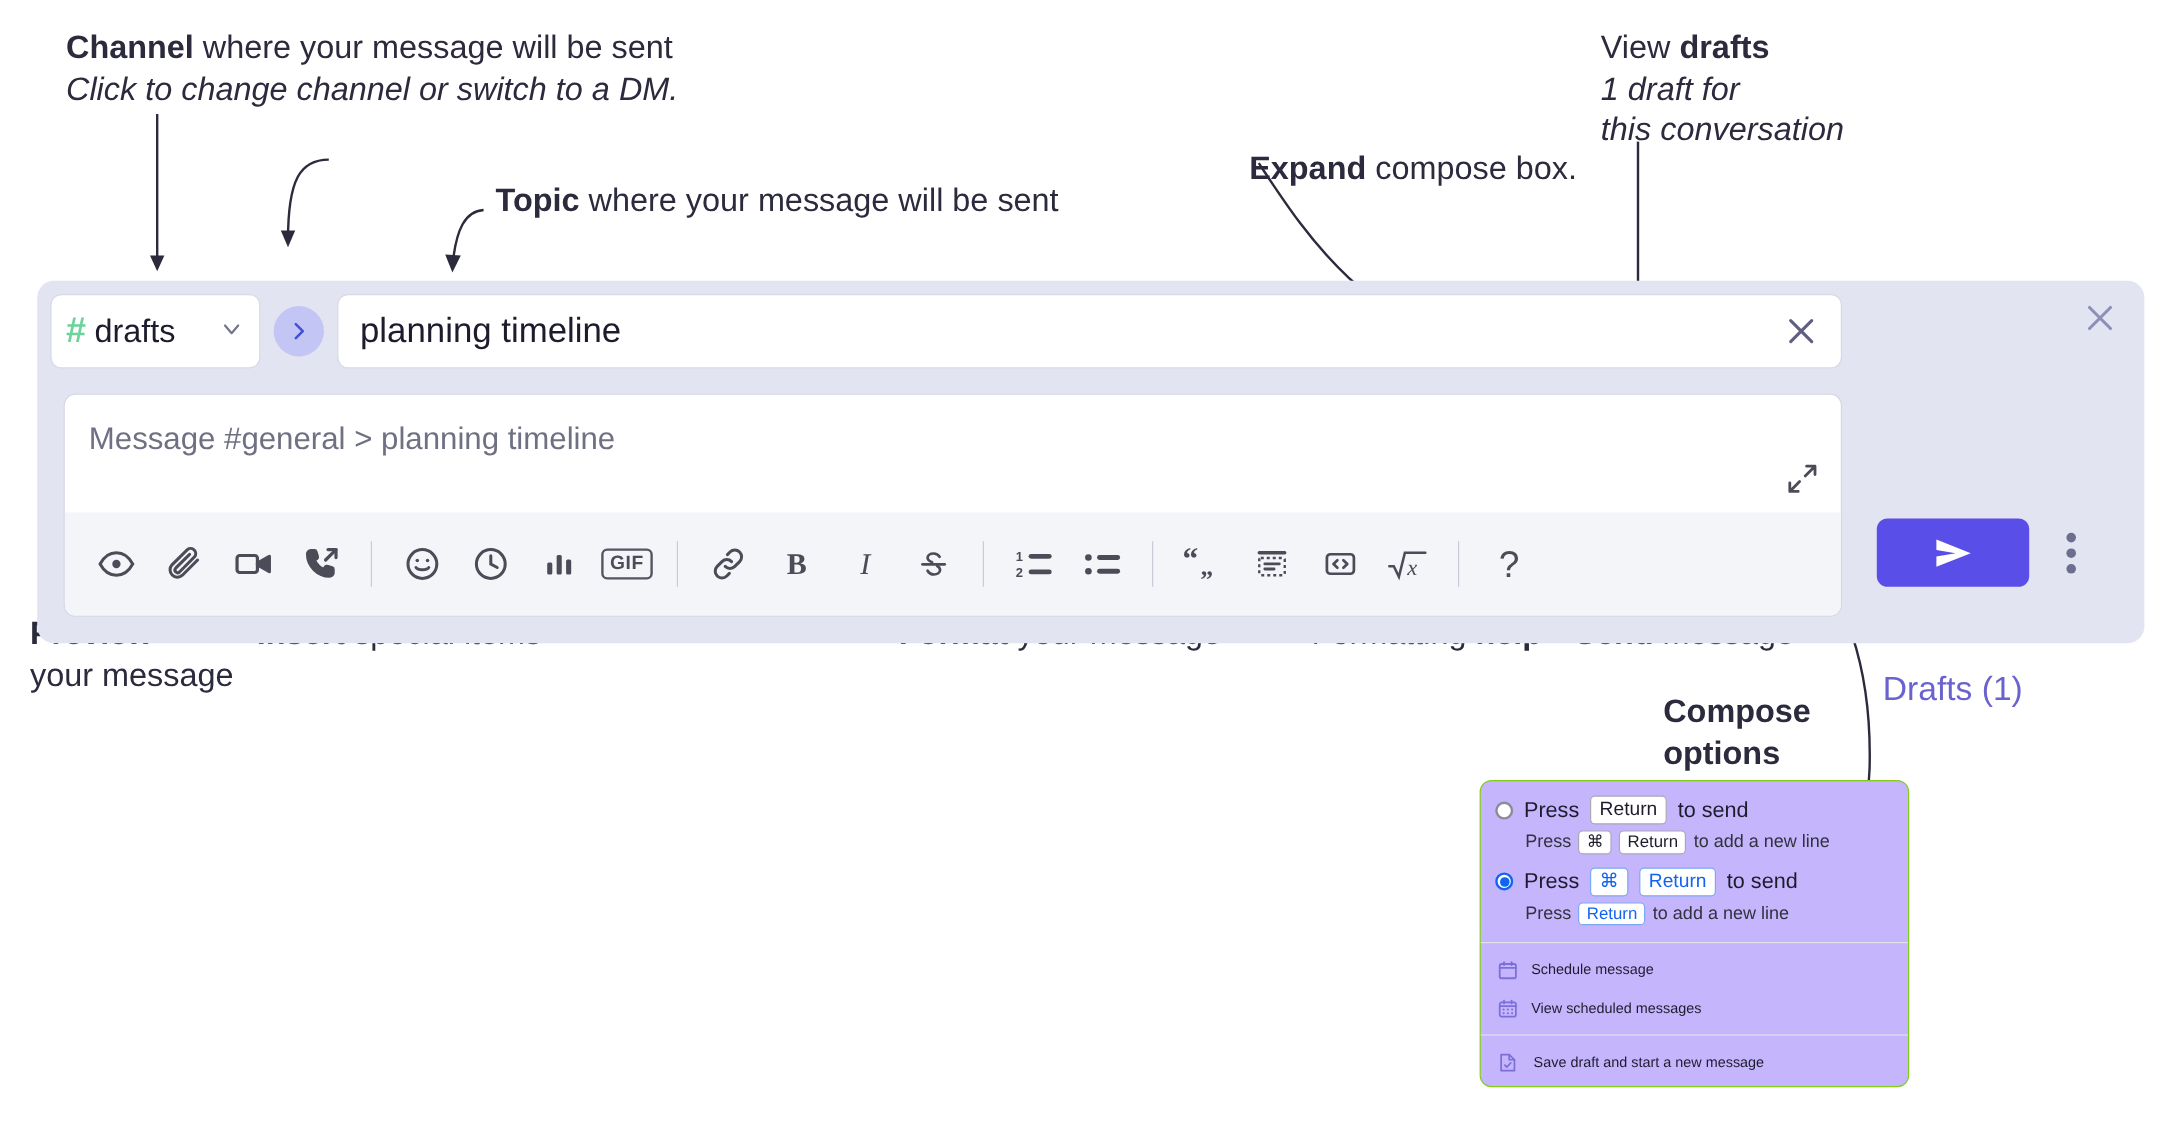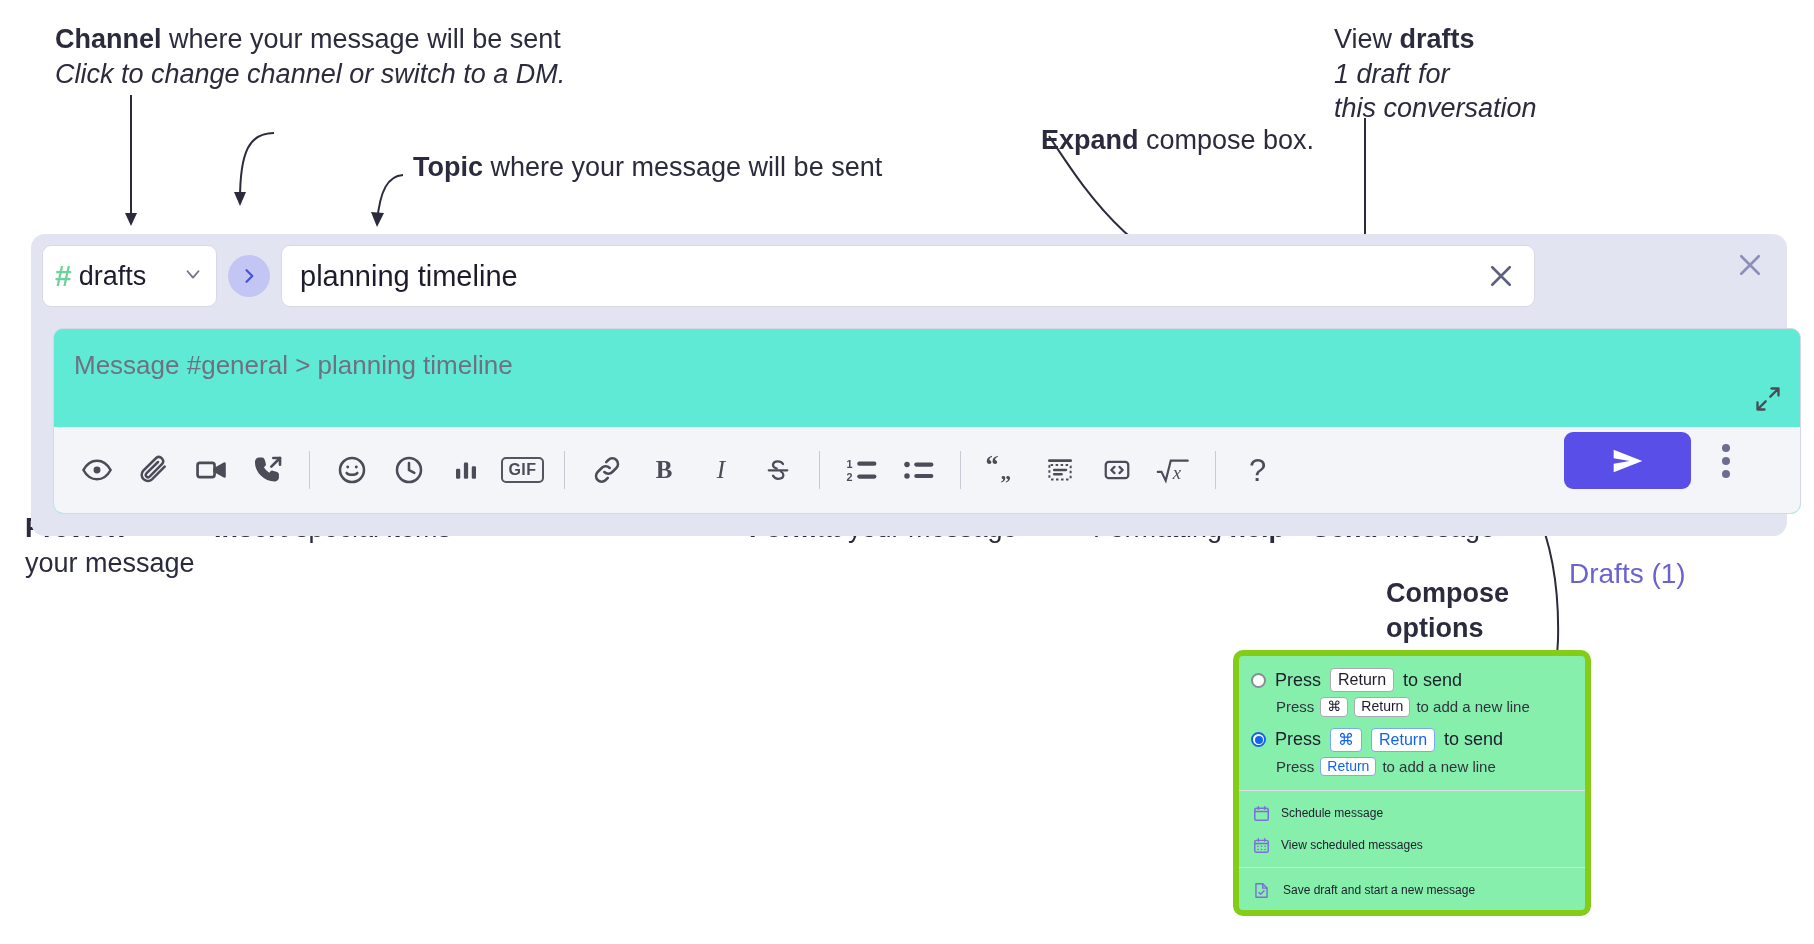--- a/index.html
+++ b/index.html
@@ -47,22 +47,22 @@
   }
 
   #topic-field {
     flex: 1; height: 62px; background: #fff; border: 1px solid #d8d9e6; border-radius: 9px;
     display: flex; align-items: center; padding: 0 16px 0 18px;
   }
   #topic-field .tval { font-size: 29px; color: #1d1c2d; }
   #topic-clear { margin-left: auto; width: 34px; height: 34px; display: flex; align-items: center; justify-content: center; cursor: pointer; }
 
   #editor-card {
-    position: absolute; left: 11px; top: 83px; width: 1748px; height: 186px;
-    background: #5eead4; border: 1px solid #d5d7e4; border-radius: 10px; overflow: hidden;
+    position: absolute; left: 11px; top: 83px; width: 1482px; height: 186px;
+    background: #ffffff; border: 1px solid #d5d7e4; border-radius: 10px; overflow: hidden;
   }
   #msg-input {
     position: absolute; left: 20px; top: 14px; right: 60px; height: 44px;
     font-size: 26px; color: #6f7183; display: flex; align-items: center;
   }
   #expand-btn { position: absolute; right: 14px; top: 52px; width: 36px; height: 36px; display: flex; align-items: center; justify-content: center; cursor: pointer; }
 
   #toolbar {
     position: absolute; left: 0; bottom: 0; width: 100%; height: 86px;
     background: #f4f5f9; display: flex; align-items: center; padding-left: 14px; gap: 0;
@@ -85,21 +85,21 @@
     display: flex; flex-direction: column; align-items: center; justify-content: space-between; cursor: pointer; }
   #kebab i { width: 8px; height: 8px; border-radius: 50%; background: #6b6e8f; display: block; }
 
   #drafts-link {
     position: absolute; left: 1538px; top: 324px; font-size: 28px; color: #6a63cf; cursor: pointer; white-space: nowrap;
   }
 
   
   #opts-menu {
     position: absolute; left: 1233px; top: 650px; width: 358px;
-    background: #86efac; border: 6px solid #84cc16; border-radius: 10px;
+    background: #c4b5fd; border: 1px solid #84cc16; border-radius: 10px;
     font-size: 17px; color: #1d1c2d; padding: 9px 0 0 0;
   }
   .opt-block { padding: 3px 12px 8px 12px; }
   .opt-main { display: flex; align-items: center; gap: 9px; }
   .radio { width: 15px; height: 15px; border-radius: 50%; border: 2px solid #8b8c99; flex: 0 0 auto; position: relative; background: #fff; cursor: pointer; }
   .radio.on { border-color: #1264f0; }
   .radio.on::after { content: ""; position: absolute; left: 50%; top: 50%; transform: translate(-50%,-50%); width: 8px; height: 8px; border-radius: 50%; background: #1264f0; }
   .opt-main .txt { font-size: 18px; }
   .key {
     display: inline-block; border: 1px solid #a9aab6; border-radius: 4px; padding: 1px 7px;

